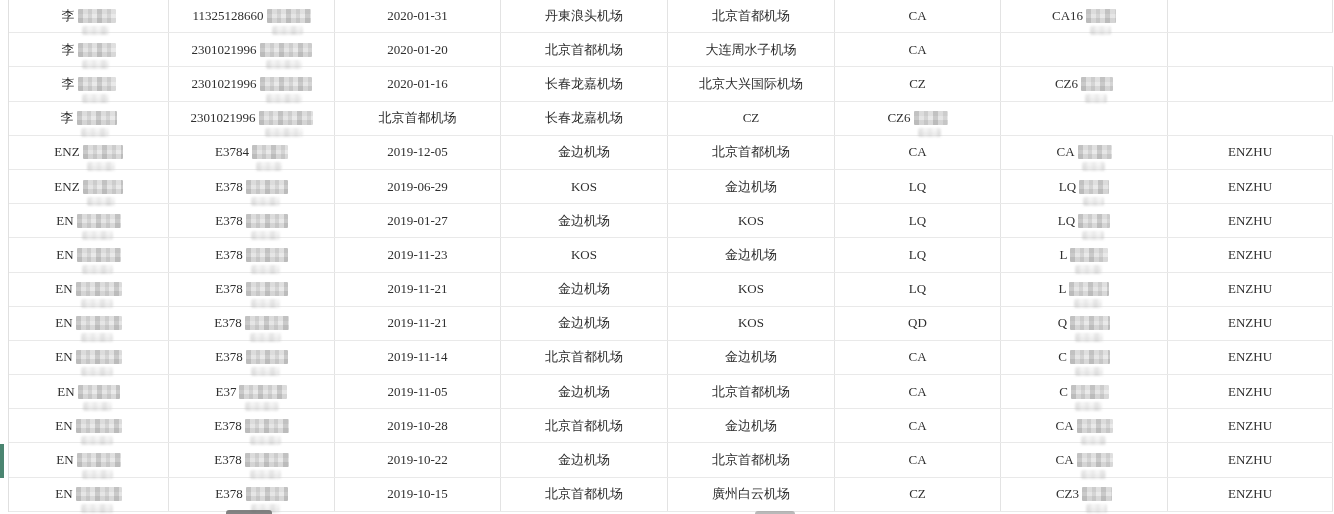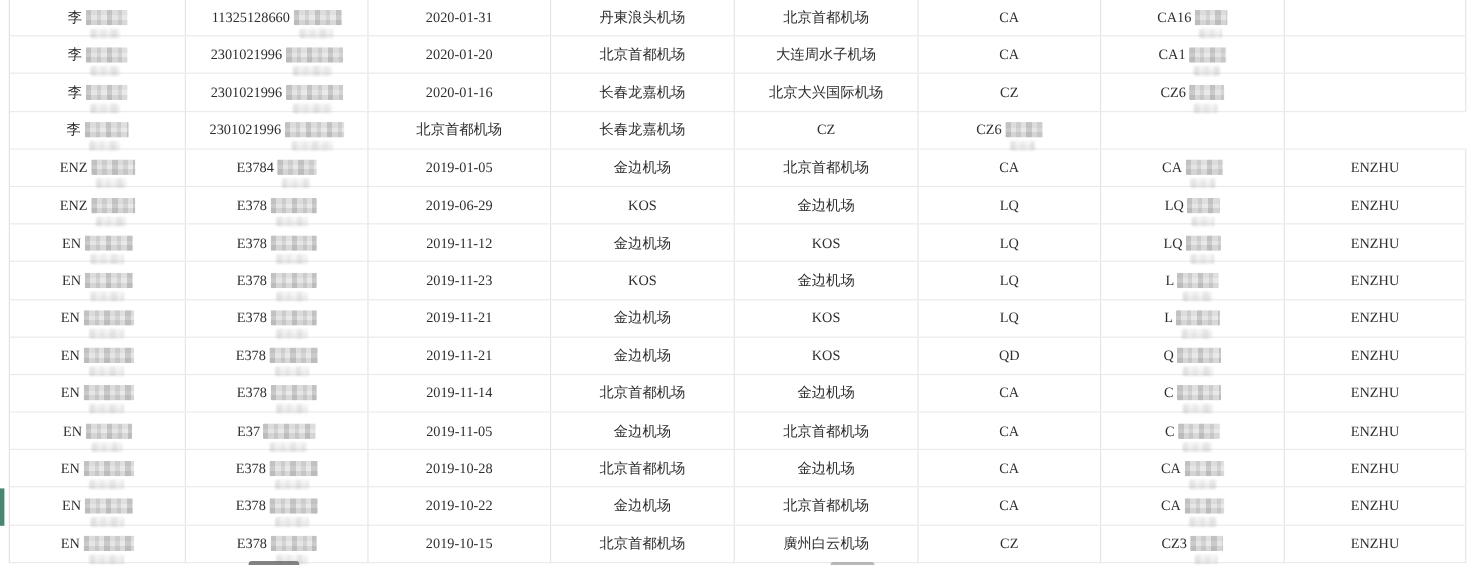--- a/index.html
+++ b/index.html
@@ -98,24 +98,20 @@
     <div class="cell">
       <span class="txt">北京首都机场</span>
     </div>
     <div class="cell">
       <span class="txt">大连周水子机场</span>
     </div>
     <div class="cell">
       <span class="txt">CA</span>
     </div>
     <div class="cell">
-      <span class="txt">CA1</span>
-          <span class="mosaic bleed" style="width: 34px;"></span>
-    </div>
-    <div class="cell">
       <span class="txt"></span>
     </div>
   </div>
 
   <div class="row">
     <div class="cell">
       <span class="txt">李</span>
           <span class="mosaic bleed" style="width: 38px;"></span>
     </div>
     <div class="cell">
@@ -173,21 +169,21 @@
   <div class="row">
     <div class="cell">
       <span class="txt">ENZ</span>
           <span class="mosaic bleed" style="width: 40px;"></span>
     </div>
     <div class="cell">
       <span class="txt">E3784</span>
           <span class="mosaic bleed" style="width: 36px;"></span>
     </div>
     <div class="cell">
-      <span class="txt">2019-01-05</span>
+      <span class="txt">2019-12-05</span>
     </div>
     <div class="cell">
       <span class="txt">金边机场</span>
     </div>
     <div class="cell">
       <span class="txt">北京首都机场</span>
     </div>
     <div class="cell">
       <span class="txt">CA</span>
     </div>
@@ -233,21 +229,21 @@
   <div class="row">
     <div class="cell">
       <span class="txt">EN</span>
           <span class="mosaic bleed" style="width: 44px;"></span>
     </div>
     <div class="cell">
       <span class="txt">E378</span>
           <span class="mosaic bleed" style="width: 42px;"></span>
     </div>
     <div class="cell">
-      <span class="txt">2019-11-12</span>
+      <span class="txt">2019-01-27</span>
     </div>
     <div class="cell">
       <span class="txt">金边机场</span>
     </div>
     <div class="cell">
       <span class="txt">KOS</span>
     </div>
     <div class="cell">
       <span class="txt">LQ</span>
     </div>

